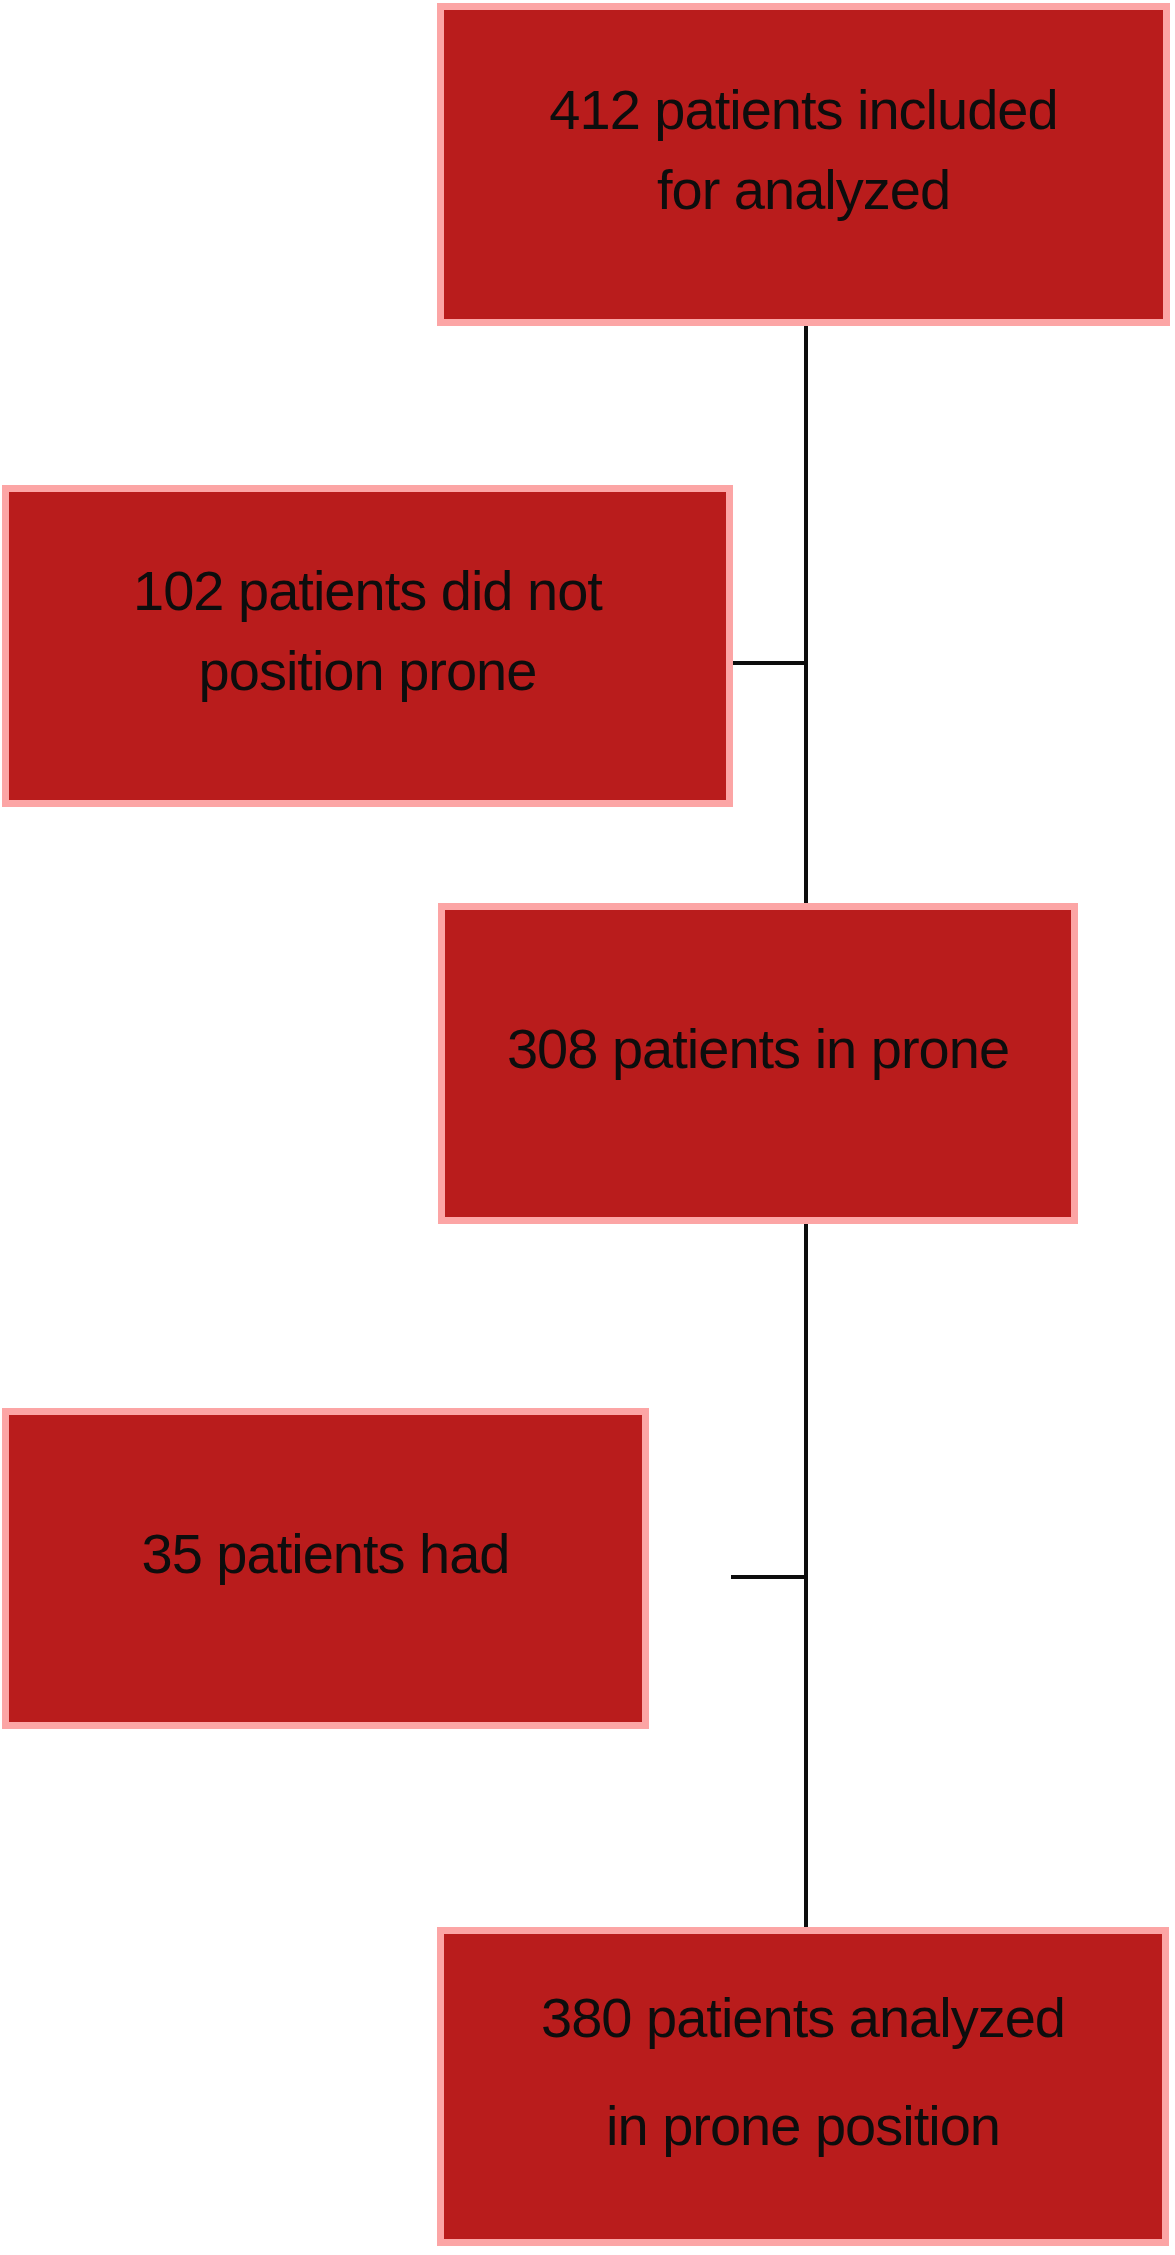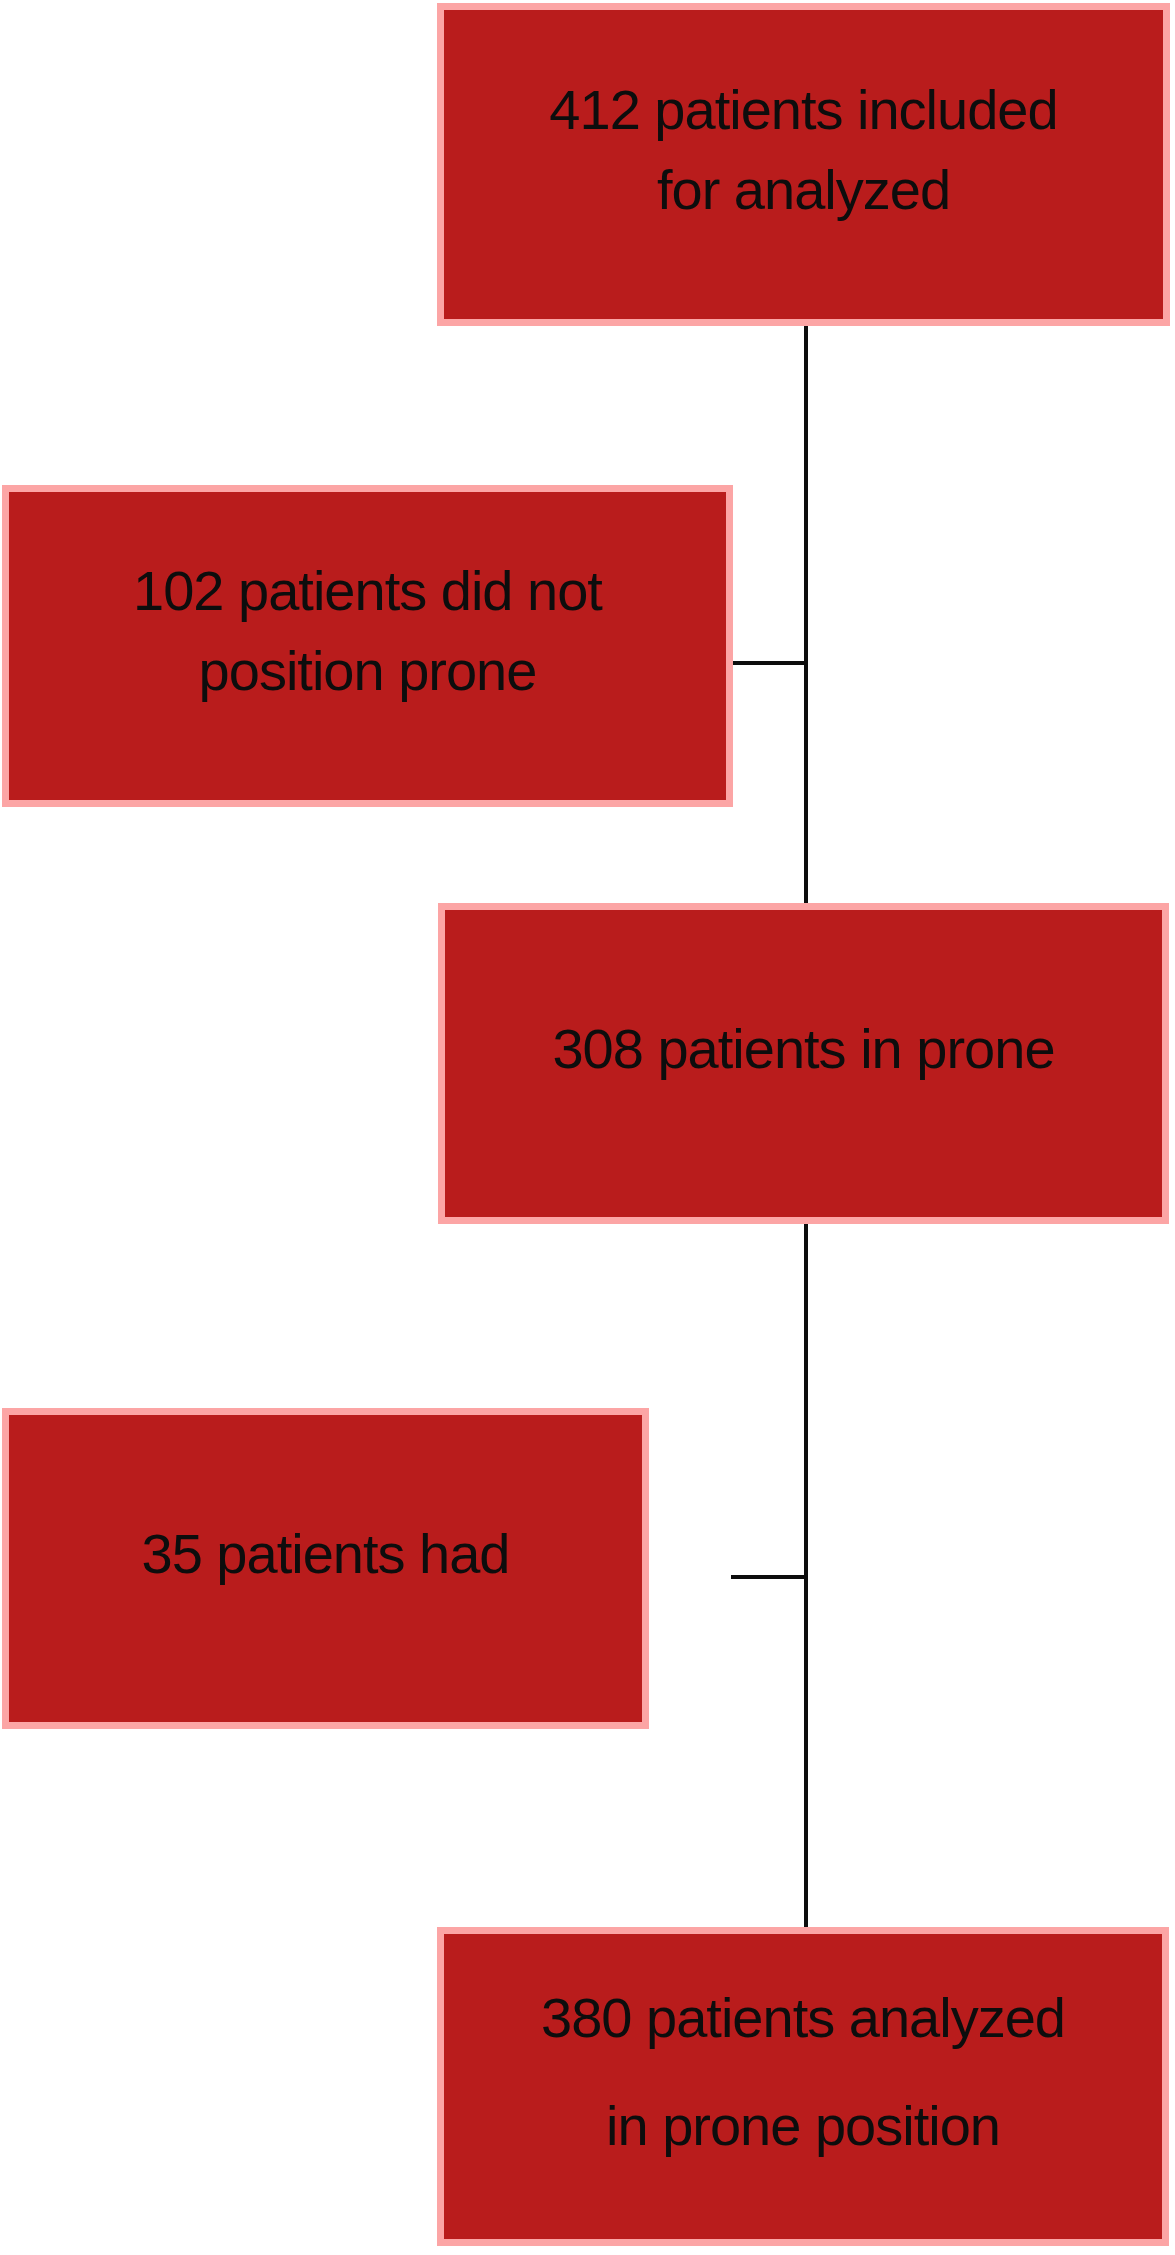--- a/index.html
+++ b/index.html
@@ -33,21 +33,21 @@
     font-size: 56px;
     line-height: 80px;
     letter-spacing: -1px;
     white-space: nowrap;
   }
   
   .box-e .line { line-height: 108px; }
 
   .box-a { left: 437px; top: 3px;    width: 733px; height: 323px; }
   .box-b { left: 2px;   top: 453px;  width: 731px; height: 322px; margin-top: 32px; }
-  .box-c { left: 438px; top: 903px;  width: 731px; height: 321px; }
+  .box-c { left: 438px; top: 903px;  width: 640px; height: 321px; }
   .box-d { left: 2px;   top: 1408px; width: 647px; height: 321px; }
   .box-e { left: 437px; top: 1927px; width: 732px; height: 319px; }
 
   .vline {
     position: absolute;
     width: 4px;
     background: #0d0d0d;
   }
   .hline {
     position: absolute;

